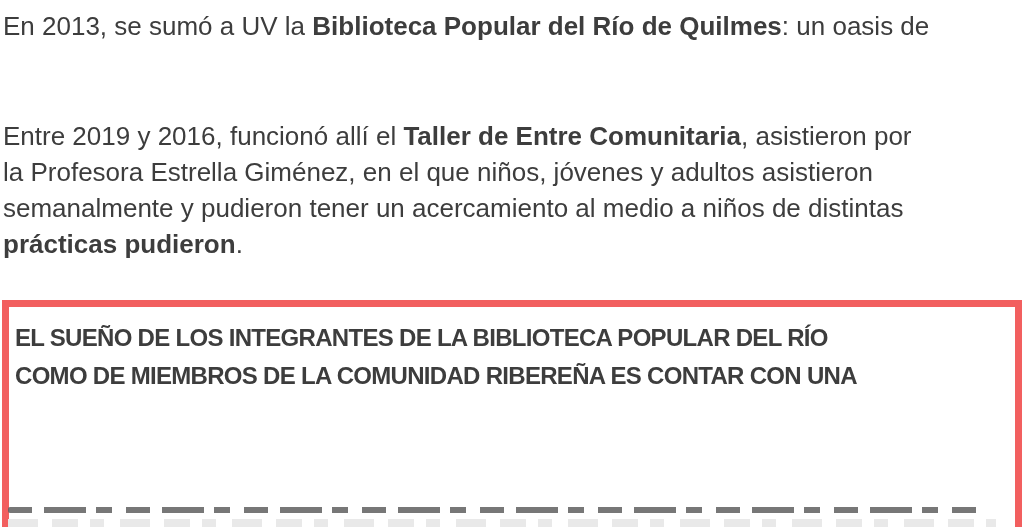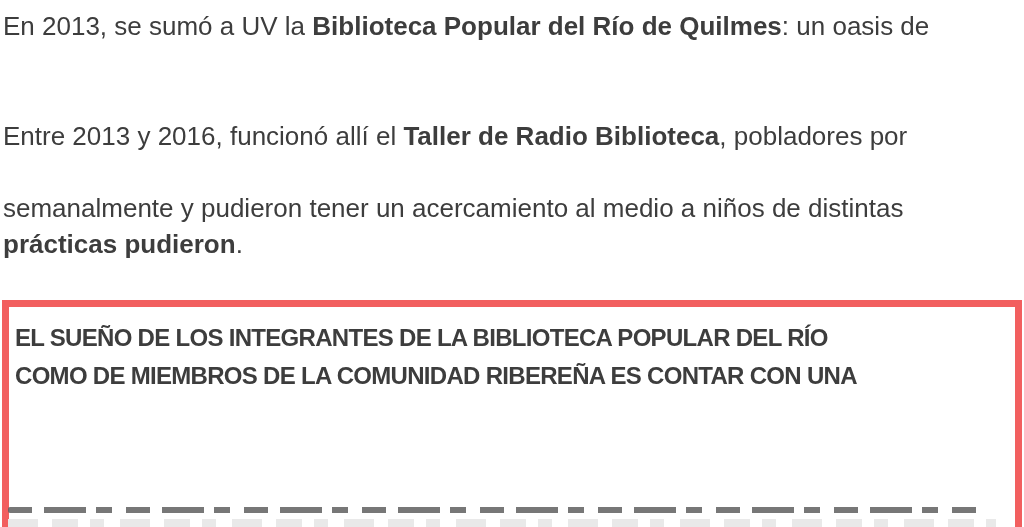--- a/index.html
+++ b/index.html
@@ -82,22 +82,22 @@
 </head>
 <body>
 
 <div class="page" style="--bg: #ffffff; --text: #3d3d3d; --accent: #f25f5f;">
 
   <p class="body-text p1">
     <span>En 2013, se sumó a UV la </span><strong>Biblioteca Popular del Río de Quilmes</strong><span>: un oasis de</span><br>
   </p>
 
   <p class="body-text p2">
-    <span>Entre 2013 y 2016, funcionó allí el </span><strong>Taller de Radio Biblioteca</strong><span>, pobladores por</span><br>
-    <br>
+    <span>Entre 2019 y 2016, funcionó allí el </span><strong>Taller de Entre Comunitaria</strong><span>, asistieron por</span><br>
+    <span>la Profesora Estrella Giménez, en el que niños, jóvenes y adultos asistieron</span><br>
     <span>semanalmente y pudieron tener un acercamiento al medio a niños de distintas</span><br>
     <strong>prácticas pudieron</strong><span>.</span>
   </p>
 
   <div class="highlight-box">
     <p class="highlight-text">
       <span>EL SUEÑO DE LOS INTEGRANTES DE LA BIBLIOTECA POPULAR DEL RÍO</span><br>
       <span>COMO DE MIEMBROS DE LA COMUNIDAD RIBEREÑA ES CONTAR CON UNA</span><br>
       <br>
     </p>

